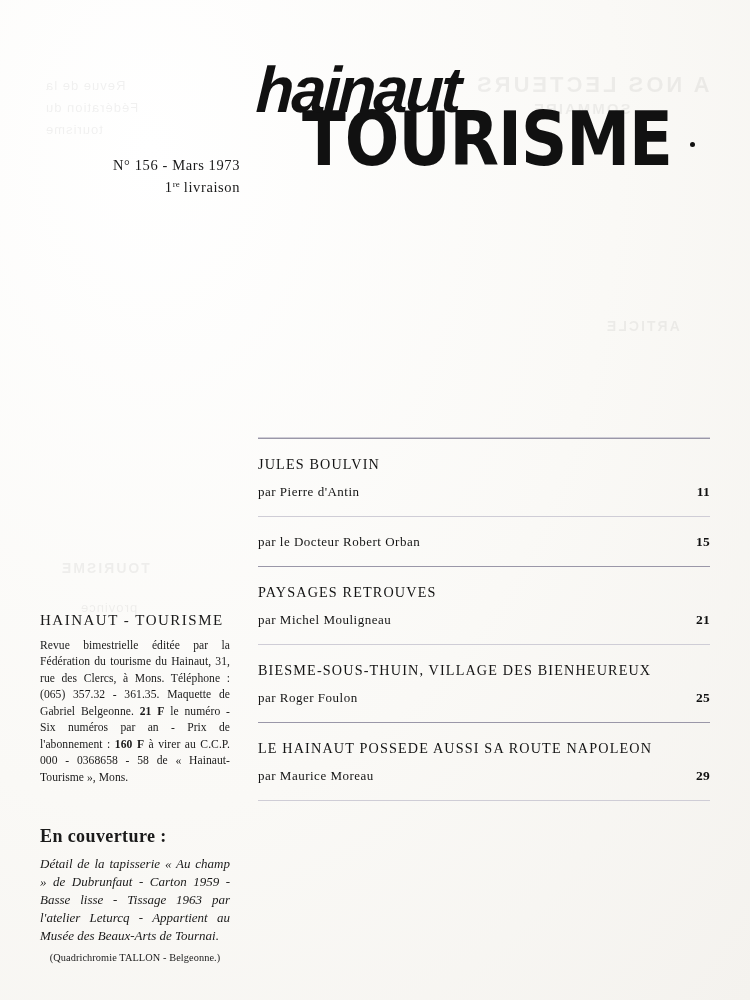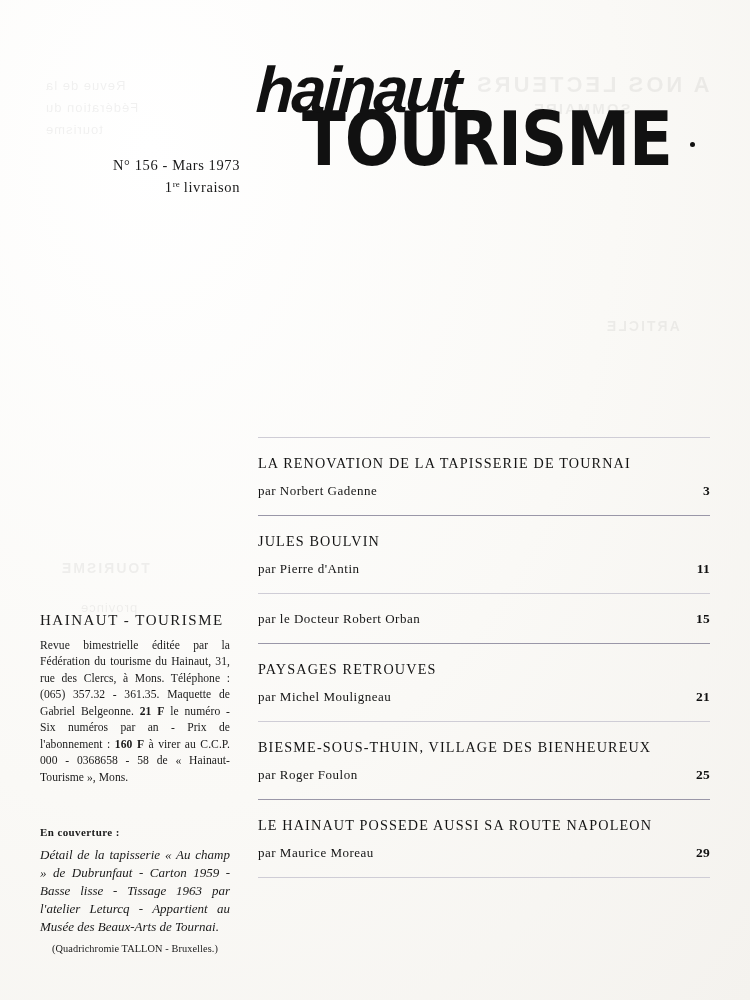--- a/index.html
+++ b/index.html
@@ -128,21 +128,21 @@
     font-size: 11.6px;
     line-height: 1.42;
     text-align: justify;
     margin: 0;
     letter-spacing: 0.05px;
   }
   .sidebar-body b { font-weight: bold; }
 
   .cover-title {
     margin: 40px 0 8px 0;
-    font-size: 11px;
+    font-size: 18px;
     font-weight: bold;
     letter-spacing: 0.4px;
   }
   .cover-body {
     font-style: italic;
     font-size: 13px;
     line-height: 1.38;
     text-align: justify;
     margin: 0;
   }
@@ -222,33 +222,26 @@
       <span>1</span><sup>re</sup><span> livraison</span>
     </div>
   </div>
 
   <div class="sidebar">
     <div class="sidebar-title">HAINAUT - TOURISME</div>
     <p class="sidebar-body"><span>Revue bimestrielle éditée par la Fédération du tourisme du Hainaut, 31, rue des Clercs, à Mons. Téléphone : (065) 357.32 - 361.35. Maquette de Gabriel Belgeonne. </span><b>21 F</b><span> le numéro - Six numéros par an - Prix de l'abonnement : </span><b>160 F</b><span> à virer au C.C.P. 000 - 0368658 - 58 de « Hainaut-Tourisme », Mons.</span></p>
 
     <div class="cover-title">En couverture :</div>
     <p class="cover-body">Détail de la tapisserie « Au champ » de Dubrunfaut - Carton 1959 - Basse lisse - Tissage 1963 par l'atelier Leturcq - Appartient au Musée des Beaux-Arts de Tournai.</p>
-    <p class="cover-credit">(Quadrichromie TALLON - Bruxelles.)</p>
+    <p class="cover-credit">(Quadrichromie TALLON - Belgeonne.)</p>
   </div>
 
   <div class="toc">
     <div class="toc-rule faint"></div>
     <div id="toc-list">
-        <div class="toc-entry">
-          <div class="toc-article">LA RENOVATION DE LA TAPISSERIE DE TOURNAI</div>
-          <div class="toc-bottom">
-            <div class="toc-author">par Norbert Gadenne</div>
-            <div class="toc-page">3</div>
-          </div>
-        </div>
         <div class="toc-rule"></div>
         <div class="toc-entry">
           <div class="toc-article">JULES BOULVIN</div>
           <div class="toc-bottom">
             <div class="toc-author">par Pierre d'Antin</div>
             <div class="toc-page">11</div>
           </div>
         </div>
         <div class="toc-rule faint"></div>
         <div class="toc-entry">

